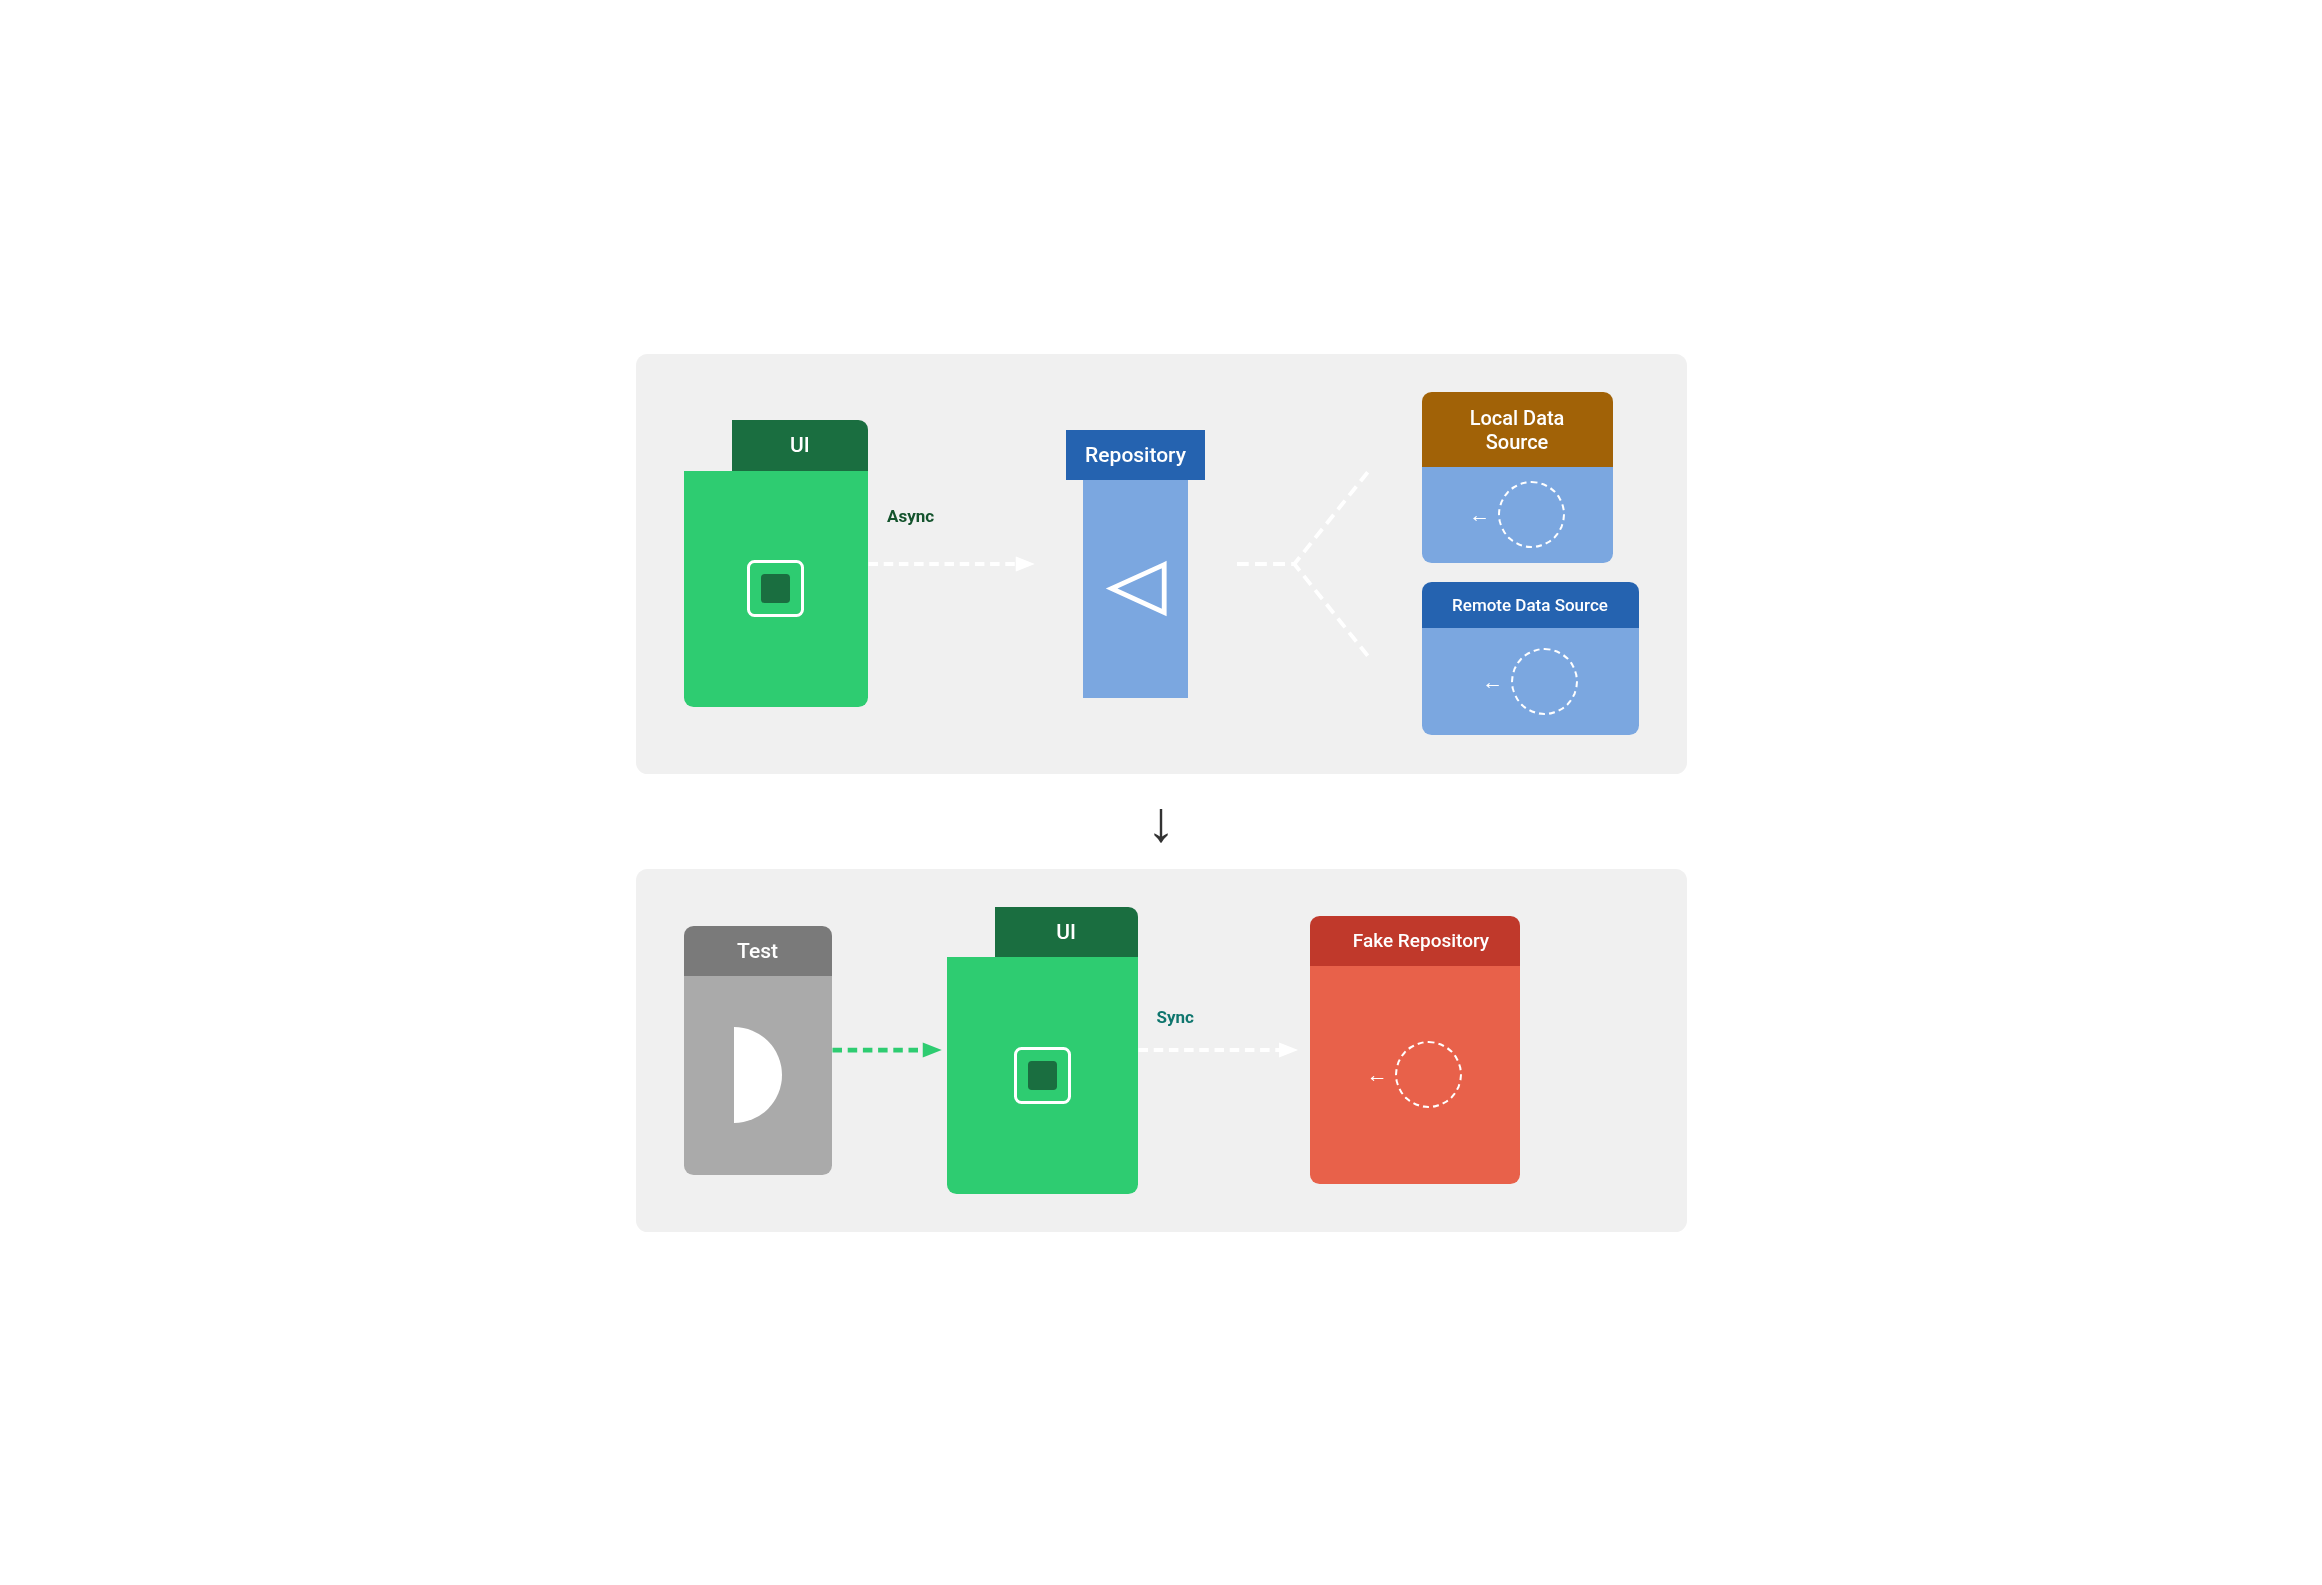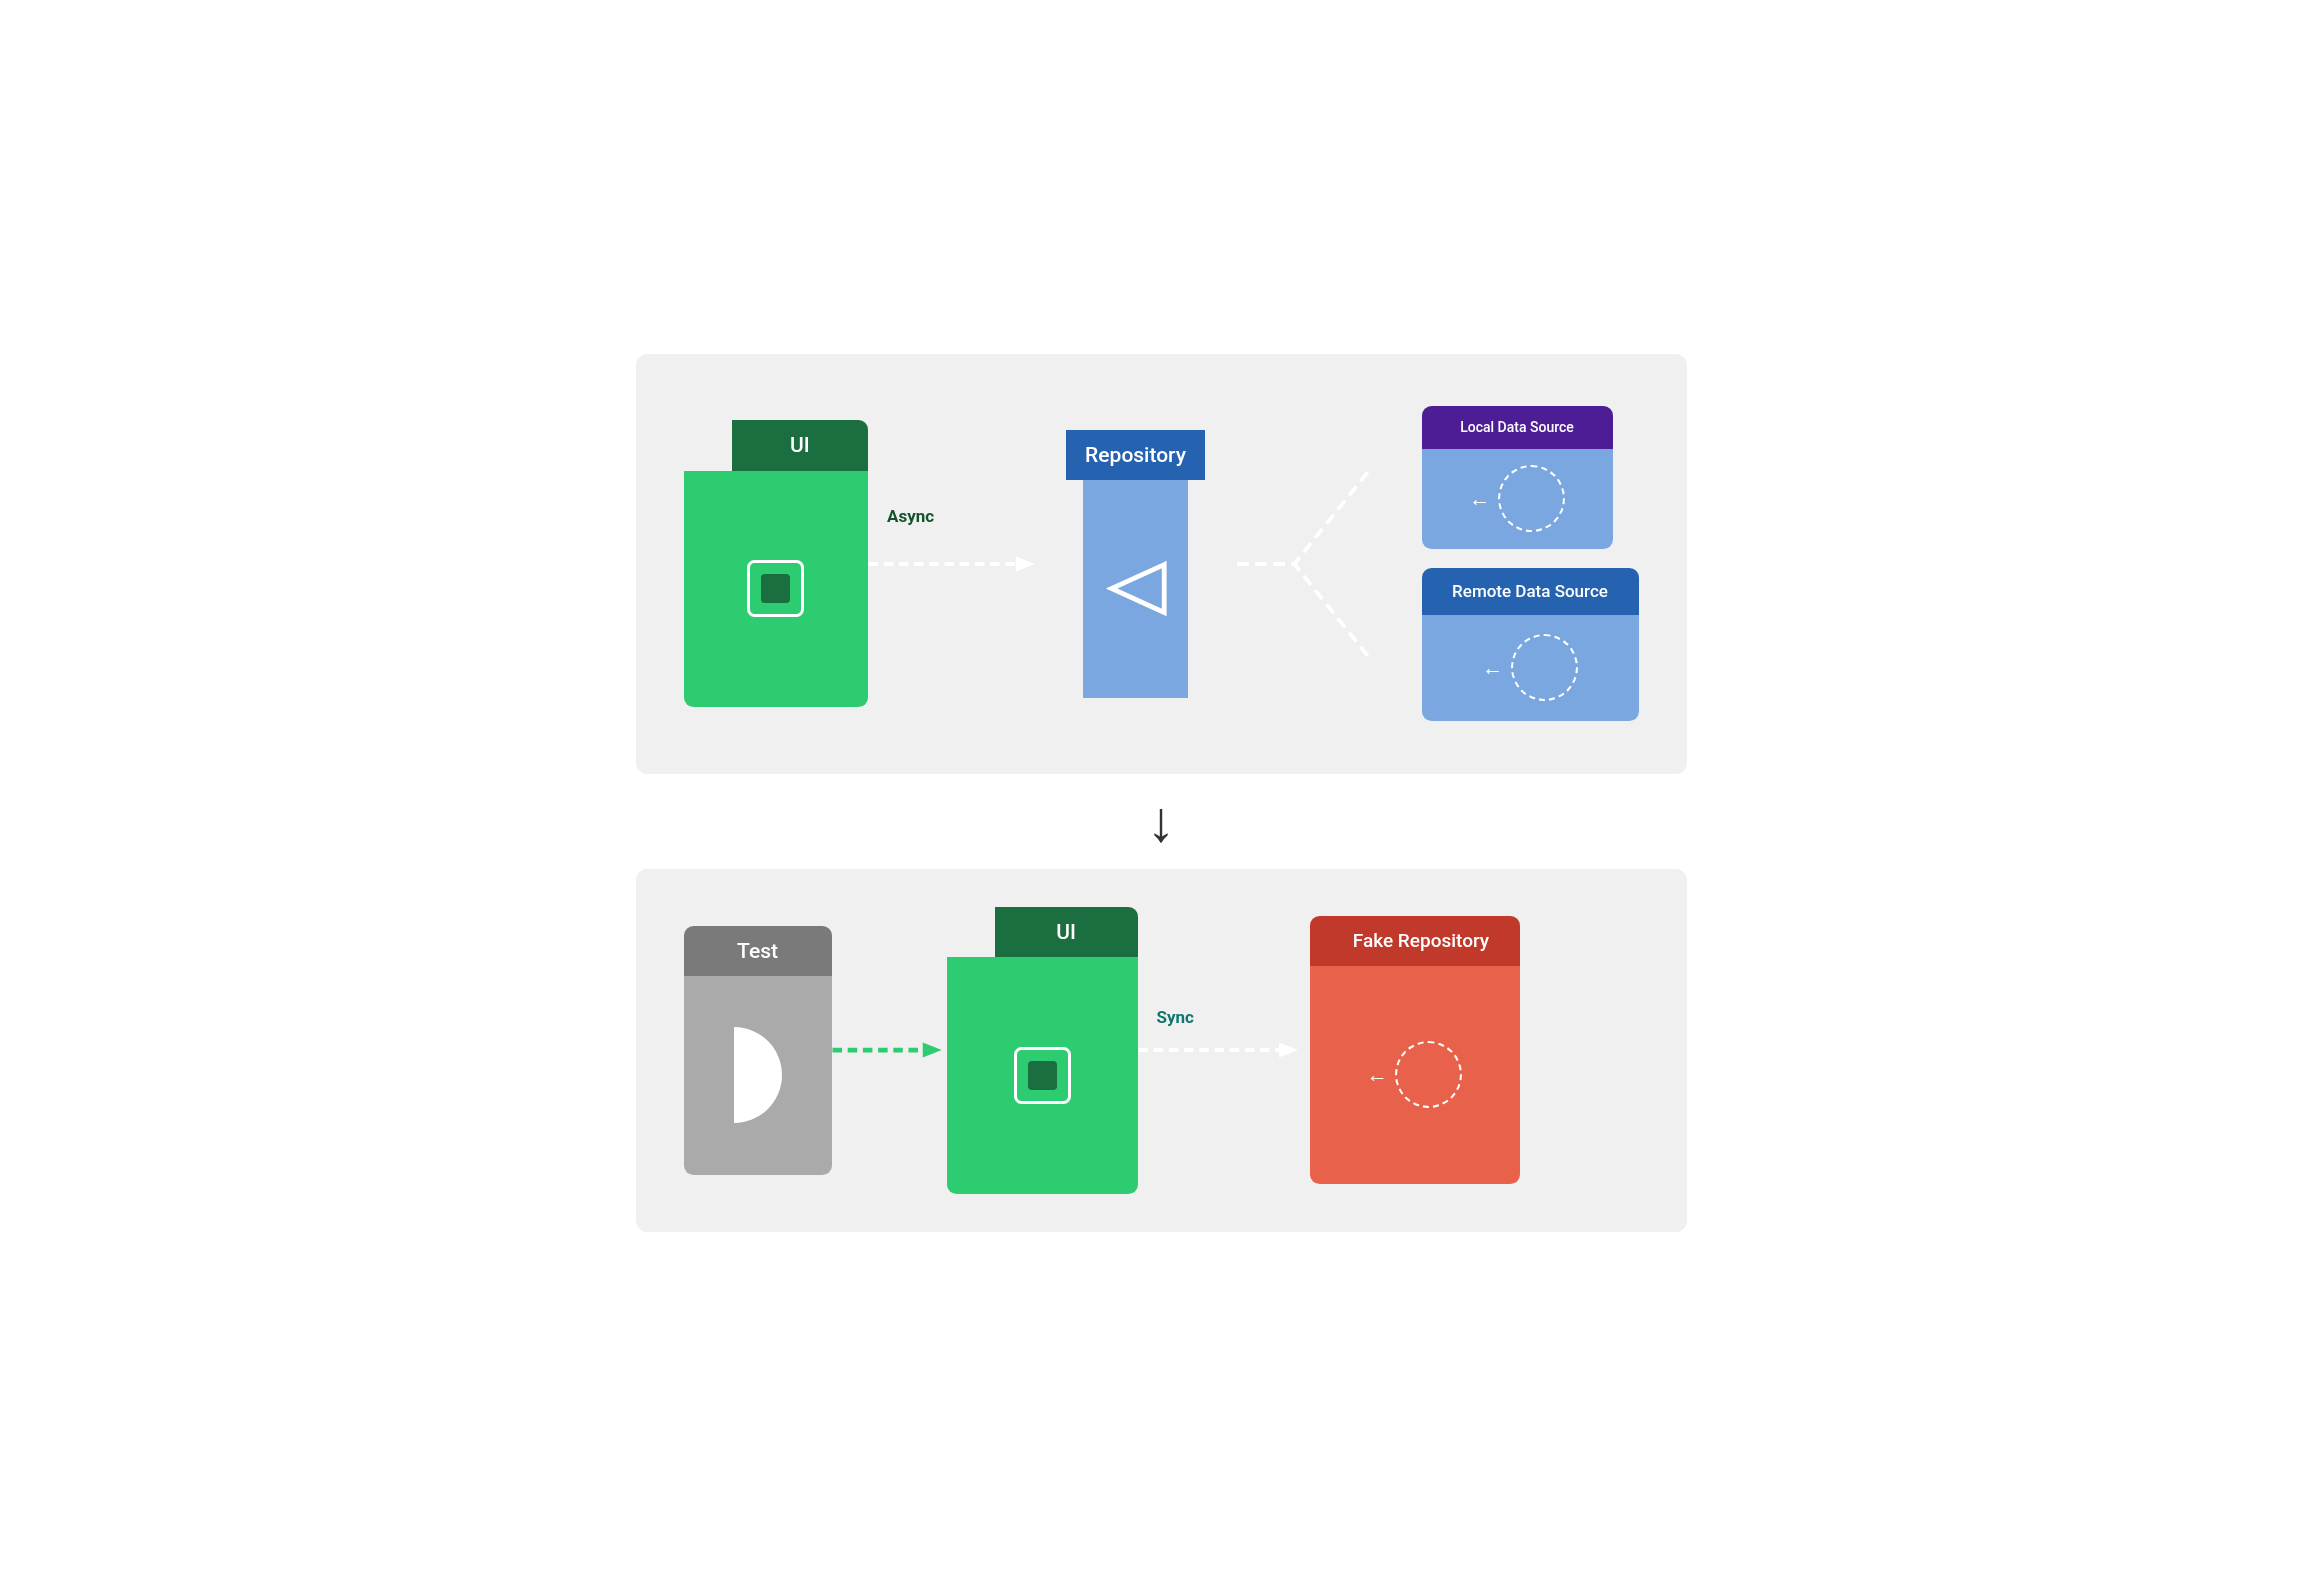--- a/index.html
+++ b/index.html
@@ -97,21 +97,21 @@
       align-items: center;
     }
     .repo-box .box-header { background: #2563b0; }
     .repo-box .box-body { background: #7ba7e0; }
 
     
     .local-ds-box {
       width: 191px;
       min-height: 143px;
     }
-    .local-ds-box .box-header { background: #4c1d95; font-size: 14px; }
+    .local-ds-box .box-header { background: #a16207; font-size: 20px; }
     .local-ds-box .box-body { background: #7ba7e0; padding: 14.3px; }
 
     
     .remote-ds-box {
       width: 217px;
       min-height: 153px;
     }
     .remote-ds-box .box-header { background: #2563b0; font-size: 17px; }
     .remote-ds-box .box-body { background: #7ba7e0; padding: 14.3px; }
 

